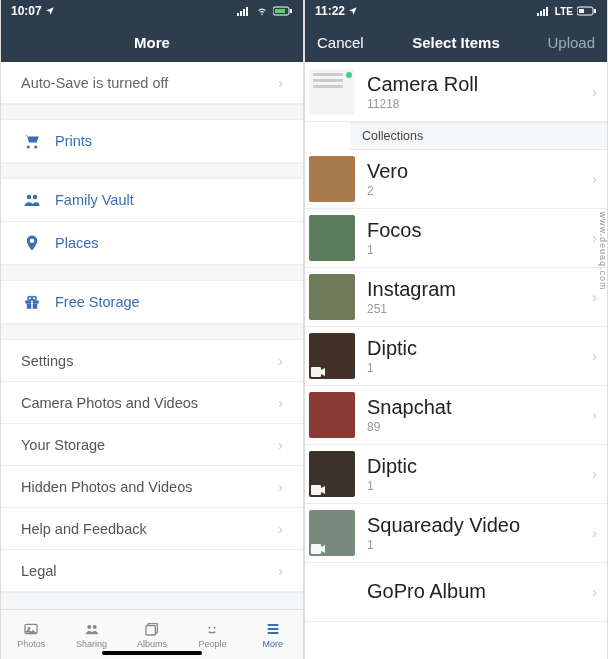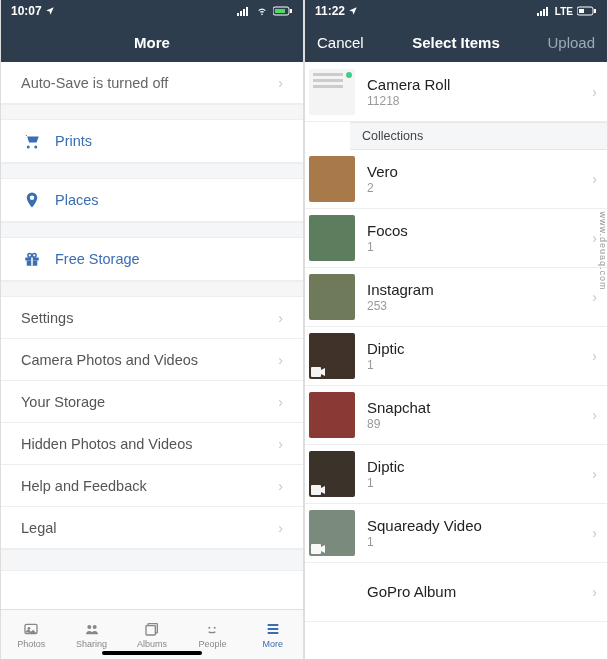--- a/index.html
+++ b/index.html
@@ -20,21 +20,21 @@
   .row.blue .label { color: #3b6db3; font-weight: 500; }
   .row .ic { width: 22px; margin-right: 12px; color: #3b6db3; display: flex; justify-content: center; }
   .tabbar { height: 50px; background: #f9f9f9; border-top: 1px solid #e0e0e0; display: flex; }
   .tab { flex: 1; display: flex; flex-direction: column; align-items: center; justify-content: center; font-size: 9px; color: #888; gap: 2px; }
   .tab.active { color: #3b6db3; }
   .home-ind { position: absolute; bottom: 4px; left: 50%; transform: translateX(-50%); width: 100px; height: 4px; border-radius: 3px; background: #000; }
   .section-header { padding: 6px 12px; font-size: 12.5px; color: #444; background: #f5f6f7; border-top: 1px solid #e6e6e6; border-bottom: 1px solid #e6e6e6; margin-left: 45px; }
   .album-row { display: flex; align-items: center; padding: 6px 10px 6px 4px; border-bottom: 1px solid #eee; min-height: 54px; }
   .thumb { width: 46px; height: 46px; background: #bbb; border-radius: 2px; flex-shrink: 0; position: relative; }
   .album-text { flex: 1; margin-left: 12px; }
-  .album-title { font-size: 15px; color: #222; }
+  .album-title { font-size: 20px; color: #222; }
   .album-count { font-size: 12px; color: #999; margin-top: 1px; }
   .vid-badge { position: absolute; bottom: 2px; left: 2px; }
   .side-text { position: absolute; right: 0; top: 50%; transform: rotate(90deg) translateX(-50%); transform-origin: right top; font-size: 9px; color: #999; letter-spacing: 1px; }
   svg { display: block; }
 </style>
 </head>
 <body>
 
 <div class="wrap">
 
@@ -77,20 +77,30 @@
               <path d="M7 18a2 2 0 100 4 2 2 0 000-4zm10 0a2 2 0 100 4 2 2 0 000-4zM3 4h2l3 10h10l3-8H6"></path>
             </svg>
           </span>
         <span class="label">Prints</span>
       </div>
       <div class="section-gap"></div>
 
       <div class="row blue">
         <span class="ic">
             <svg width="18" height="18" viewBox="0 0 24 24" fill="#3b6db3">
+              <circle cx="8" cy="8" r="3"></circle>
+              <circle cx="16" cy="8" r="3"></circle>
+              <path d="M2 20c0-3 3-5 6-5s6 2 6 5M12 20c0-3 3-5 6-5s4 2 4 5"></path>
+            </svg>
+          </span>
+        <span class="label">Family Vault</span>
+      </div>
+      <div class="row blue">
+        <span class="ic">
+            <svg width="18" height="18" viewBox="0 0 24 24" fill="#3b6db3">
               <path d="M12 2a7 7 0 017 7c0 5-7 13-7 13S5 14 5 9a7 7 0 017-7zm0 4a3 3 0 100 6 3 3 0 000-6z"></path>
             </svg>
           </span>
         <span class="label">Places</span>
       </div>
       <div class="section-gap"></div>
 
       <div class="row blue">
         <span class="ic">
             <svg width="18" height="18" viewBox="0 0 24 24" fill="#3b6db3">
@@ -246,21 +256,21 @@
     <div class="album-text">
               <div class="album-title">Focos</div>
               <div class="album-count">1</div>
             </div>
     <span class="chev" style="color:#c7c7cc;">›</span>
           </div>
           <div class="album-row">
             <div class="thumb" style="background:#6f7a5a;"></div>
     <div class="album-text">
               <div class="album-title">Instagram</div>
-              <div class="album-count">253</div>
+              <div class="album-count">251</div>
             </div>
     <span class="chev" style="color:#c7c7cc;">›</span>
           </div>
           <div class="album-row">
             <div class="thumb" style="background:#403228;">
               <span class="vid-badge">
                 <svg width="14" height="10">
                   <rect width="10" height="10" rx="1" fill="#fff" opacity="0.95"></rect>
                   <path d="M10 3l4-2v8l-4-2z" fill="#fff" opacity="0.95"></path>
                 </svg>

